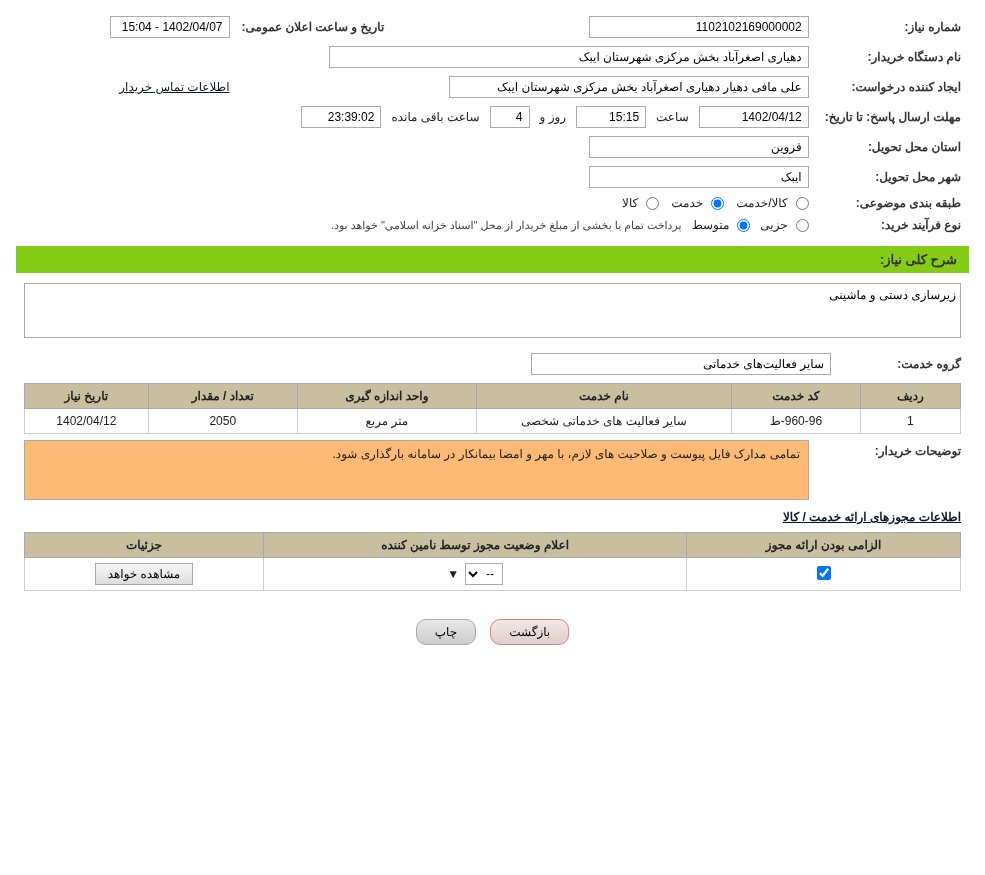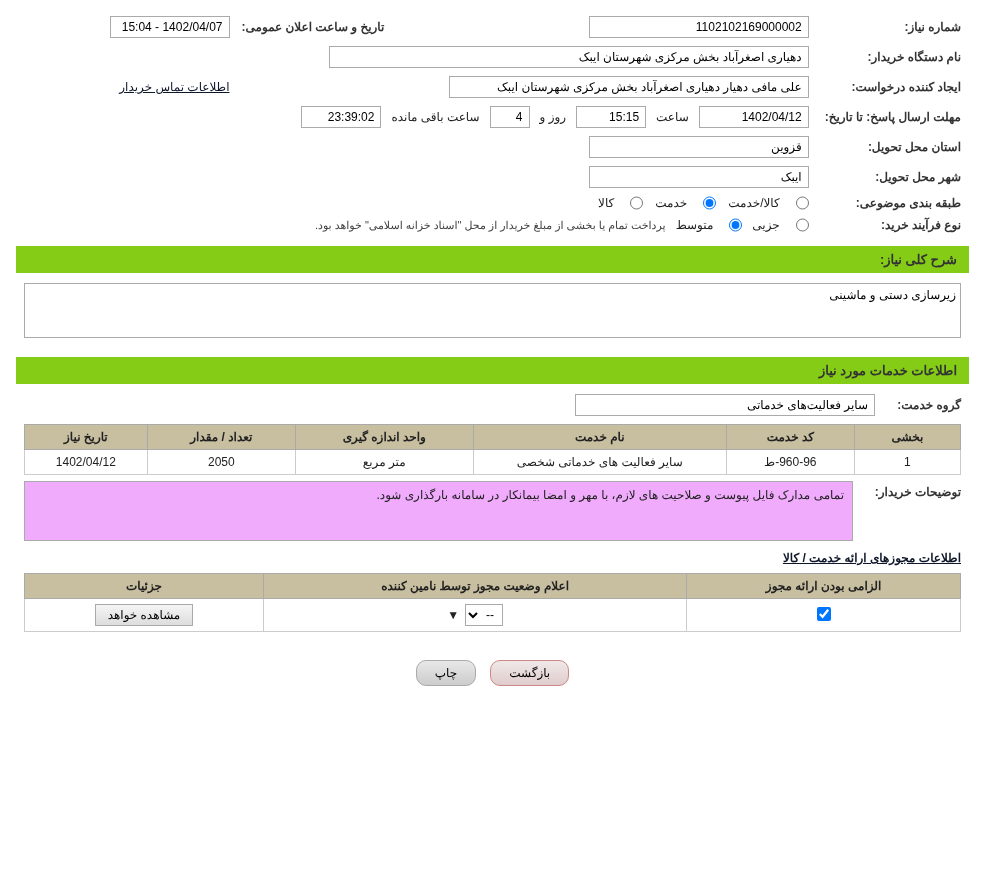--- a/index.html
+++ b/index.html
@@ -36,20 +36,21 @@
     .info-table td {
       padding: 4px 8px;
       vertical-align: middle;
     }
     .label-cell {
       color: #333;
       font-weight: bold;
       white-space: nowrap;
       text-align: right;
       width: 150px;
+      margin-left: 44px;
     }
     .value-cell {
       text-align: right;
     }
     .input-box {
       border: 1px solid #aaa;
       background: #fff;
       padding: 3px 6px;
       font-family: Tahoma, Arial, sans-serif;
       font-size: 12px;
@@ -105,36 +106,37 @@
       padding: 4px;
       font-family: Tahoma, Arial, sans-serif;
       font-size: 12px;
       direction: rtl;
       text-align: right;
       resize: none;
       height: 55px;
     }
     .description-box {
       border: 1px solid #aaa;
-      background: #f0abfc;
+      background: #fdba74;
       padding: 6px 8px;
       font-size: 12px;
       direction: rtl;
       text-align: right;
       min-height: 60px;
     }
     .radio-group {
       display: flex;
       gap: 12px;
       direction: rtl;
       align-items: center;
     }
     .radio-item {
       display: flex;
-      gap: 16px;
+      align-items: center;
+      gap: 8px;
     }
     .license-table {
       width: 100%;
       border-collapse: collapse;
       margin-bottom: 8px;
     }
     .license-table th {
       background: #c8bfa0;
       border: 1px solid #aaa;
       padding: 5px 8px;
@@ -300,34 +302,31 @@
       </table>
 
     <div class="section-header">
       <span>شرح کلی نیاز:</span>
     </div>
     <div style="padding: 4px 8px 8px 8px;">
       <textarea class="textarea-box" readonly="" style="">زیرسازی دستی و ماشینی</textarea>
       
     </div>
 
-    <div class="section-header">
-      <span>اطلاعات خدمات مورد نیاز</span>
-    </div>
 
     <div style="padding: 4px 8px;">
       <div class="row-flex" style="margin-bottom:8px;">
         <span class="label-cell" style="width:auto; min-width:80px;">گروه خدمت:</span>
         <input class="input-box" style="width: 300px;" type="text" value="سایر فعالیت‌های خدماتی" readonly="">
       </div>
 
       <table class="data-table">
         <thead>
           <tr>
-            <th>بخشی</th>
+            <th>ردیف</th>
             <th>کد خدمت</th>
             <th>نام خدمت</th>
             <th>واحد اندازه گیری</th>
             <th>تعداد / مقدار</th>
             <th>تاریخ نیاز</th>
           </tr>
         </thead>
         <tbody>
           <tr>
             <td>1</td>

